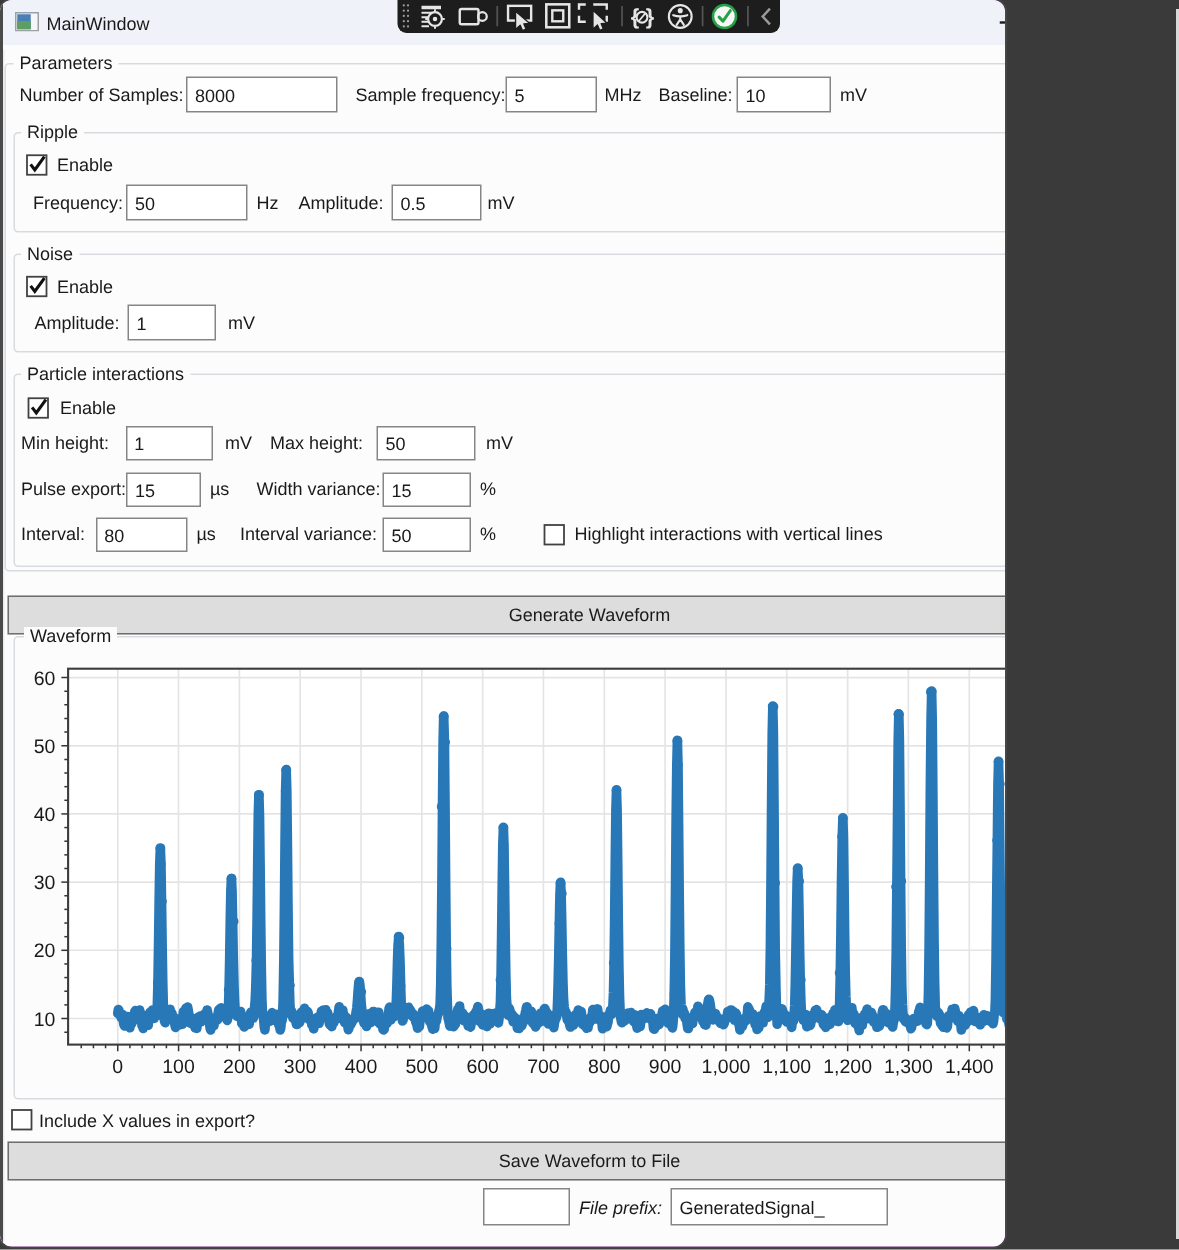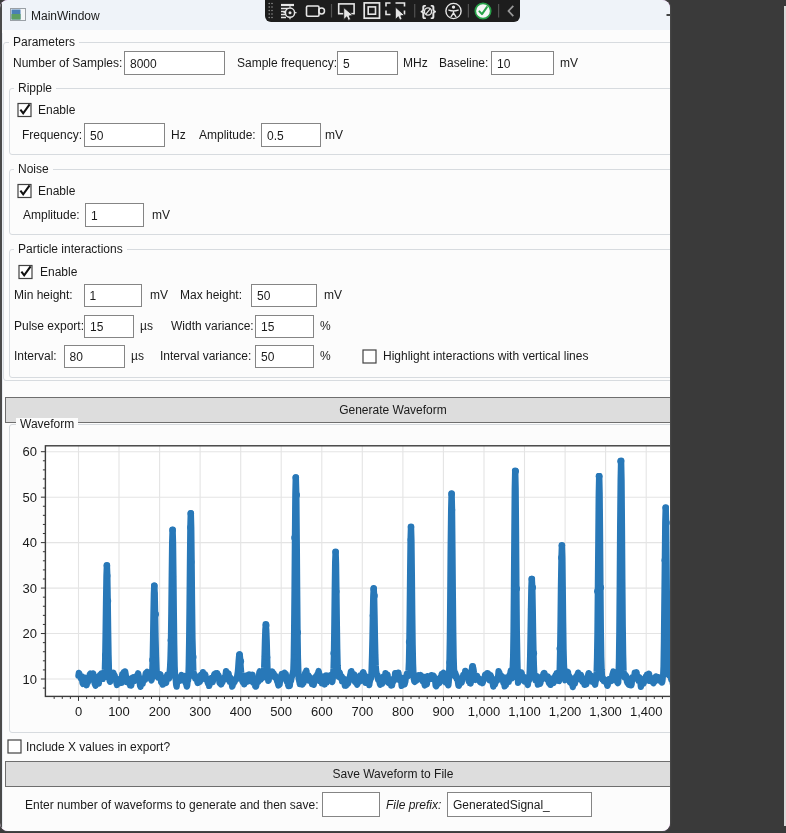--- a/index.html
+++ b/index.html
@@ -381,21 +381,20 @@
    <circle cx="704.3" cy="644.5" r="3.2" fill="#2878b8"></circle>
    <circle cx="704.4" cy="555.9" r="3.2" fill="#2878b8"></circle>
    <circle cx="706.9" cy="586.0" r="3.2" fill="#2878b8"></circle>
   </svg>
 
   <svg class="cbx" style="position:absolute;left:7px;top:709px;" width="15" height="15" viewBox="0 0 15 15">
         <rect x="1" y="1" width="13" height="13" fill="#fff" stroke="#424242" stroke-width="1.2"></rect>
       </svg>
   <div class="lbl" style="left:26px;top:710px;">Include X values in export?</div>
   <div class="btn" style="left:5px;top:730.5px;width:776px;height:26px;line-height:25px;">Save Waveform to File</div>
-  <div class="lbl" style="left:25px;top:768px;">Enter number of waveforms to generate and then save:</div>
   <div class="inp" style="left:322px;top:762px;width:58px;height:25px;"></div>
   <div class="lbl" style="left:386px;top:768px;font-style:italic;">File prefix:</div>
   <div class="inp" style="left:447px;top:762px;width:145px;height:25px;">
         <span>GeneratedSignal_</span>
       </div>
 
   <svg style="position:absolute;left:700px;top:231px;" width="20" height="24" viewBox="0 0 20 24">
     <path d="M3 1 L3 17.5 L7 13.8 L9.5 19.8 L12.3 18.6 L9.8 12.8 L15 12.5 Z" fill="#fff" stroke="#2a2a35" stroke-width="1.4" stroke-linejoin="round"></path>
   </svg>
  </div>

